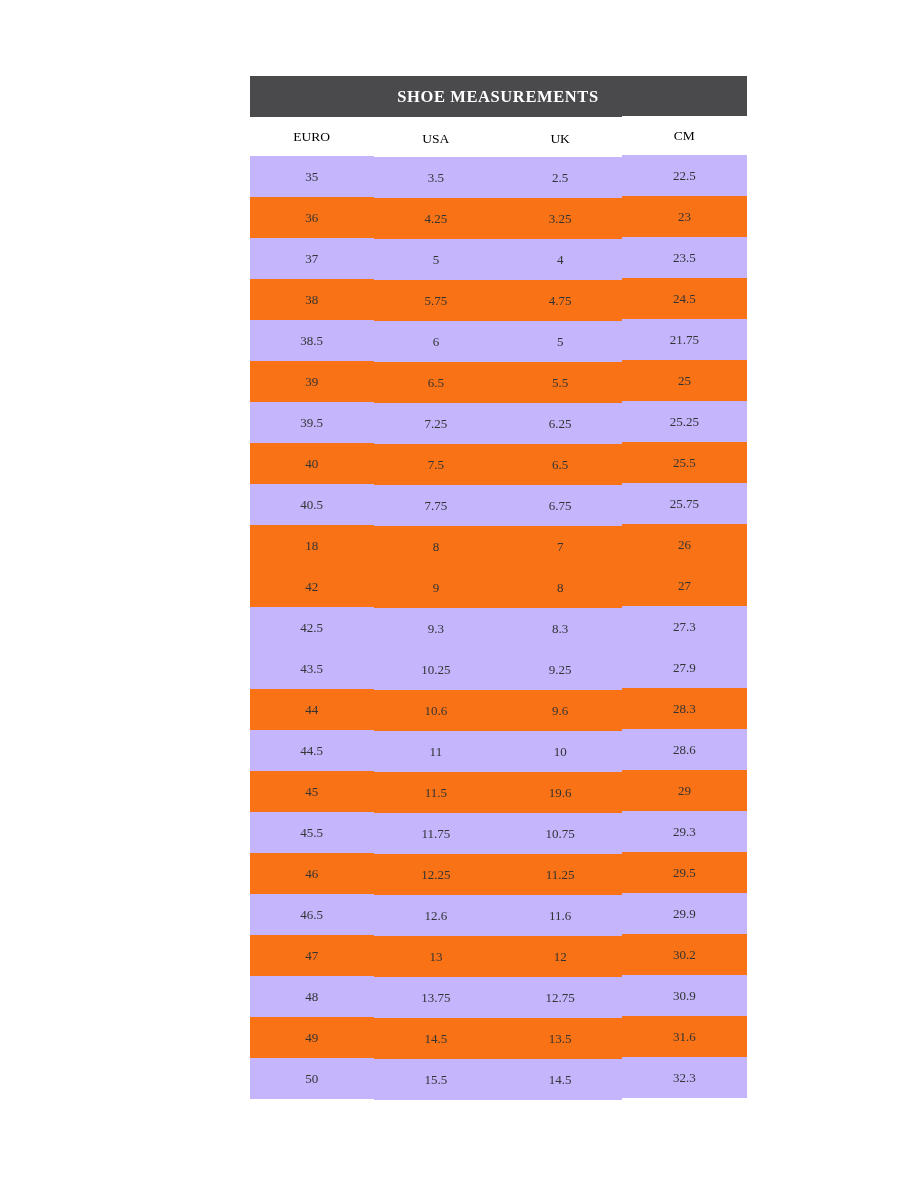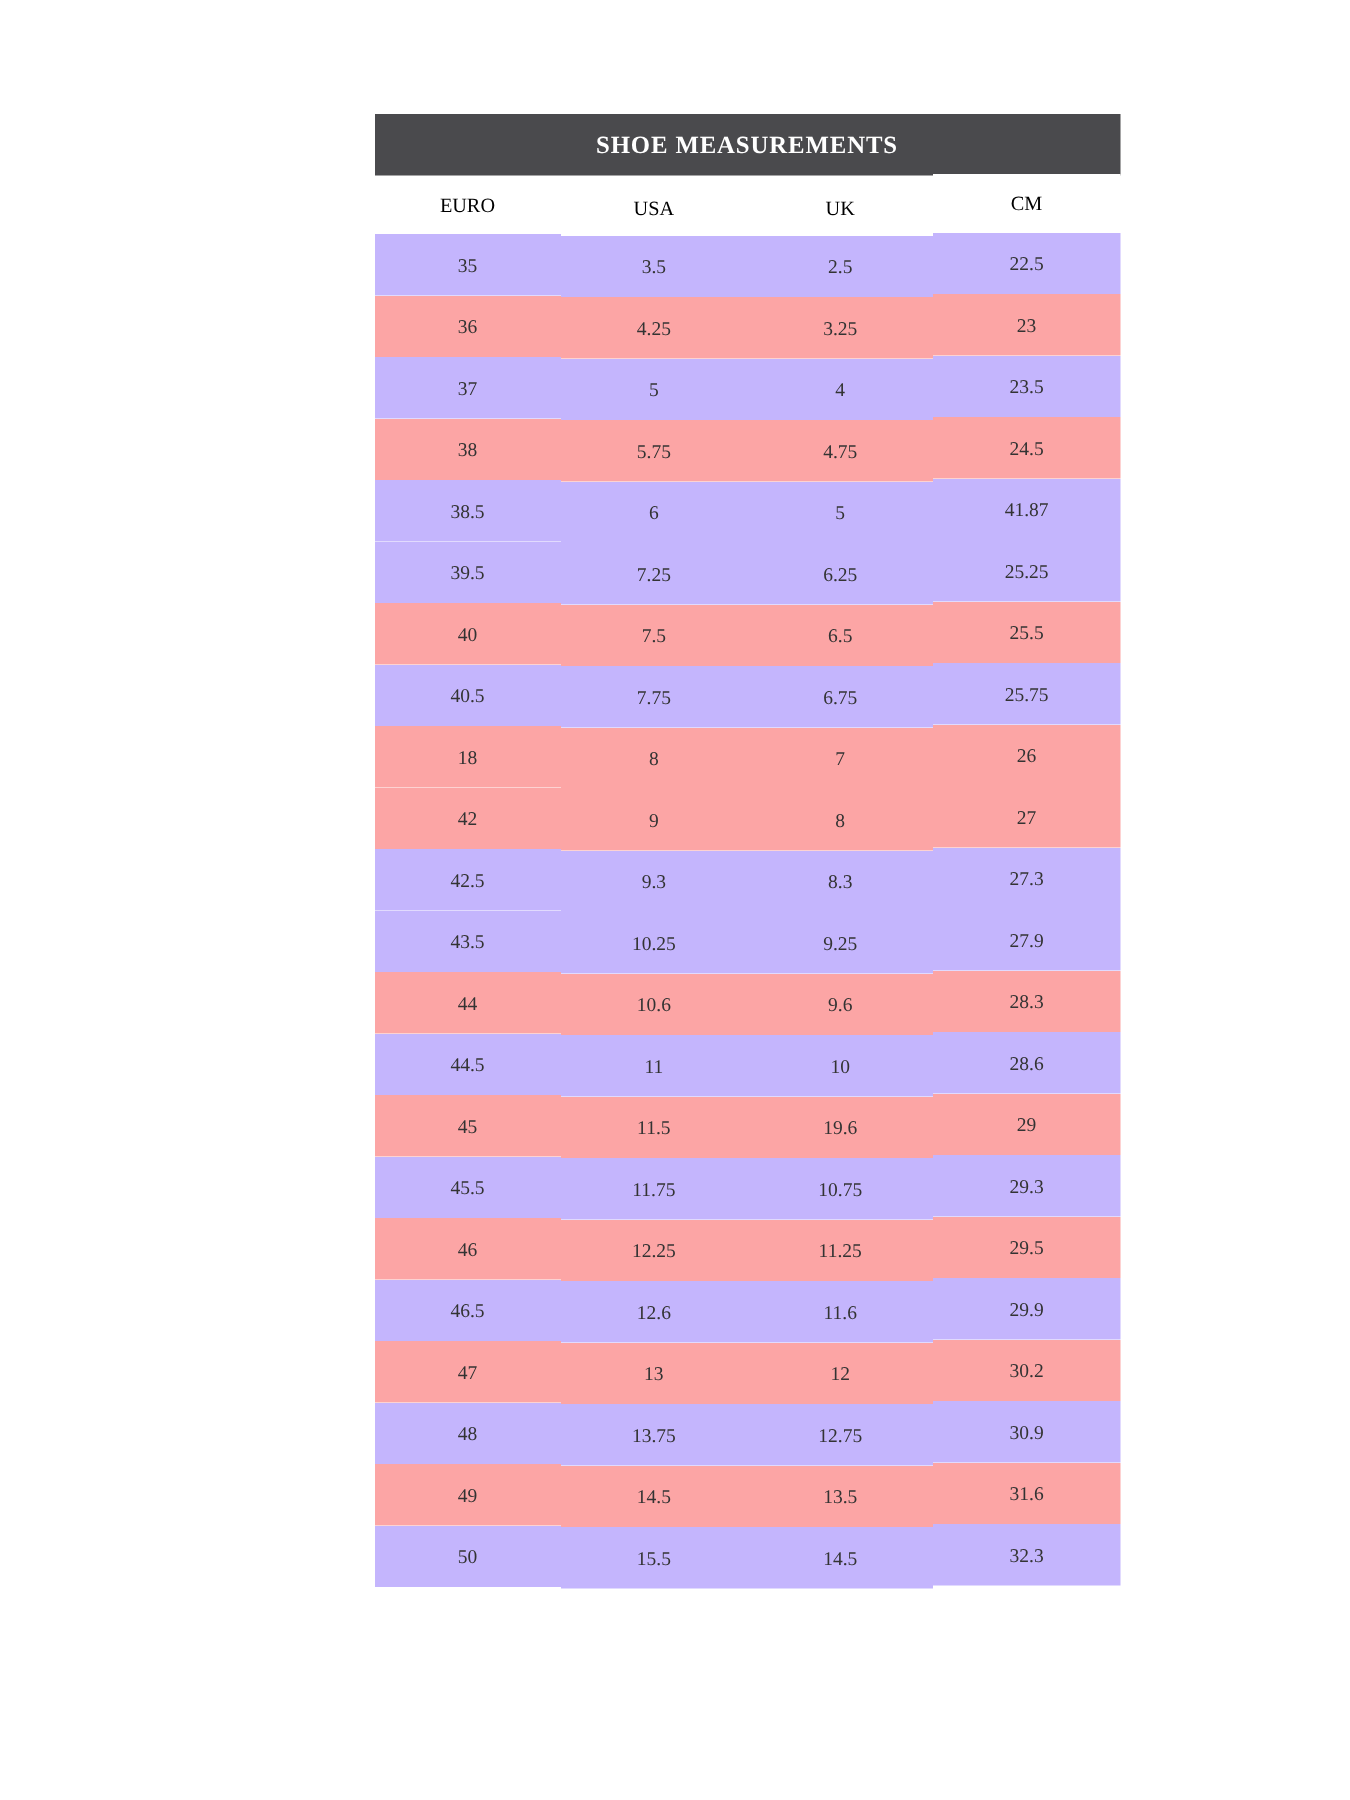--- a/index.html
+++ b/index.html
@@ -59,21 +59,21 @@
     height: 39px;
     vertical-align: middle;
     color: #333333;
     font-family: "Liberation Serif", serif;
     border: none;
   }
   tbody tr.odd td {
     background: #c4b5fd;
   }
   tbody tr.even td {
-    background: #fca5a5;
+    background: #f97316;
   }
   
   td.c0 { position: relative; top: 0px; }
   td.c1 { position: relative; top: 1px; }
   td.c2 { position: relative; top: 1px; }
   td.c3 { position: relative; top: -1px; }
   th.h0 { position: relative; }
   th.h1 { position: relative; top: 2px; }
   th.h2 { position: relative; top: 2px; }
   th.h3 { position: relative; top: -1px; }
@@ -119,21 +119,27 @@
           <tr class="even">
             <td class="c0">38</td>
             <td class="c1">5.75</td>
             <td class="c2">4.75</td>
             <td class="c3">24.5</td>
           </tr>
           <tr class="odd">
             <td class="c0">38.5</td>
             <td class="c1">6</td>
             <td class="c2">5</td>
-            <td class="c3">41.87</td>
+            <td class="c3">21.75</td>
+          </tr>
+          <tr class="even">
+            <td class="c0">39</td>
+            <td class="c1">6.5</td>
+            <td class="c2">5.5</td>
+            <td class="c3">25</td>
           </tr>
           <tr class="odd">
             <td class="c0">39.5</td>
             <td class="c1">7.25</td>
             <td class="c2">6.25</td>
             <td class="c3">25.25</td>
           </tr>
           <tr class="even">
             <td class="c0">40</td>
             <td class="c1">7.5</td>

